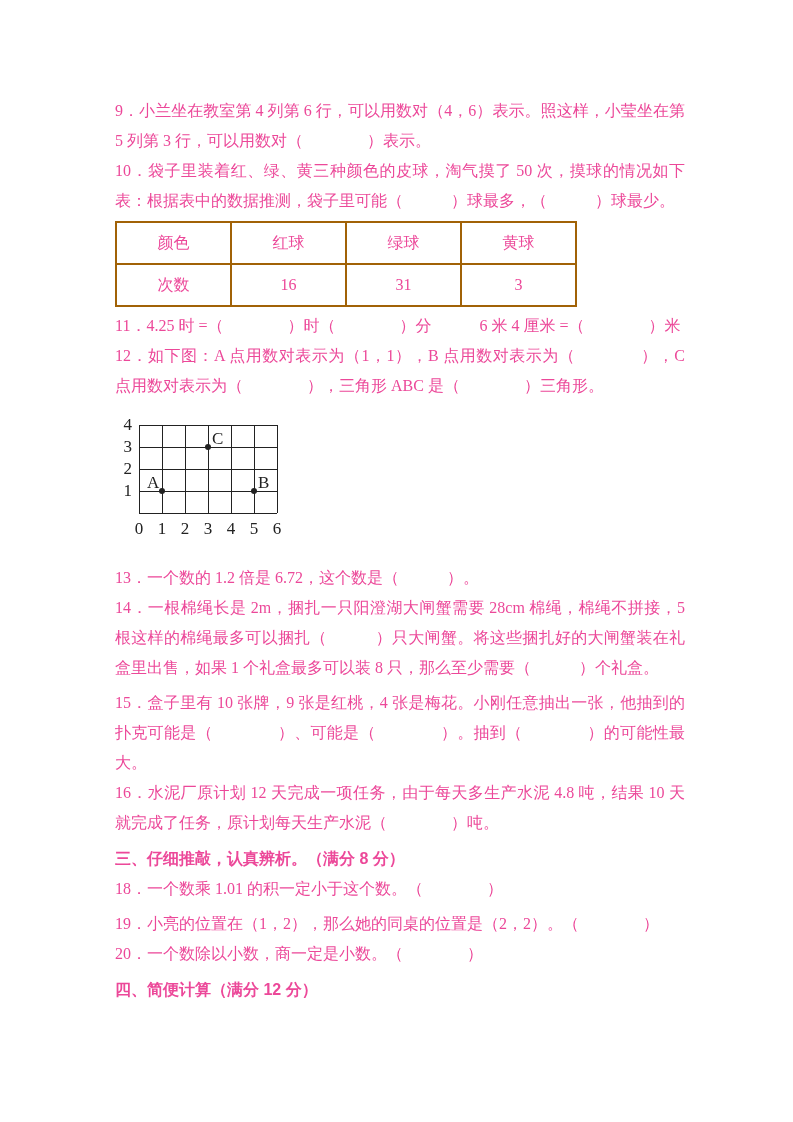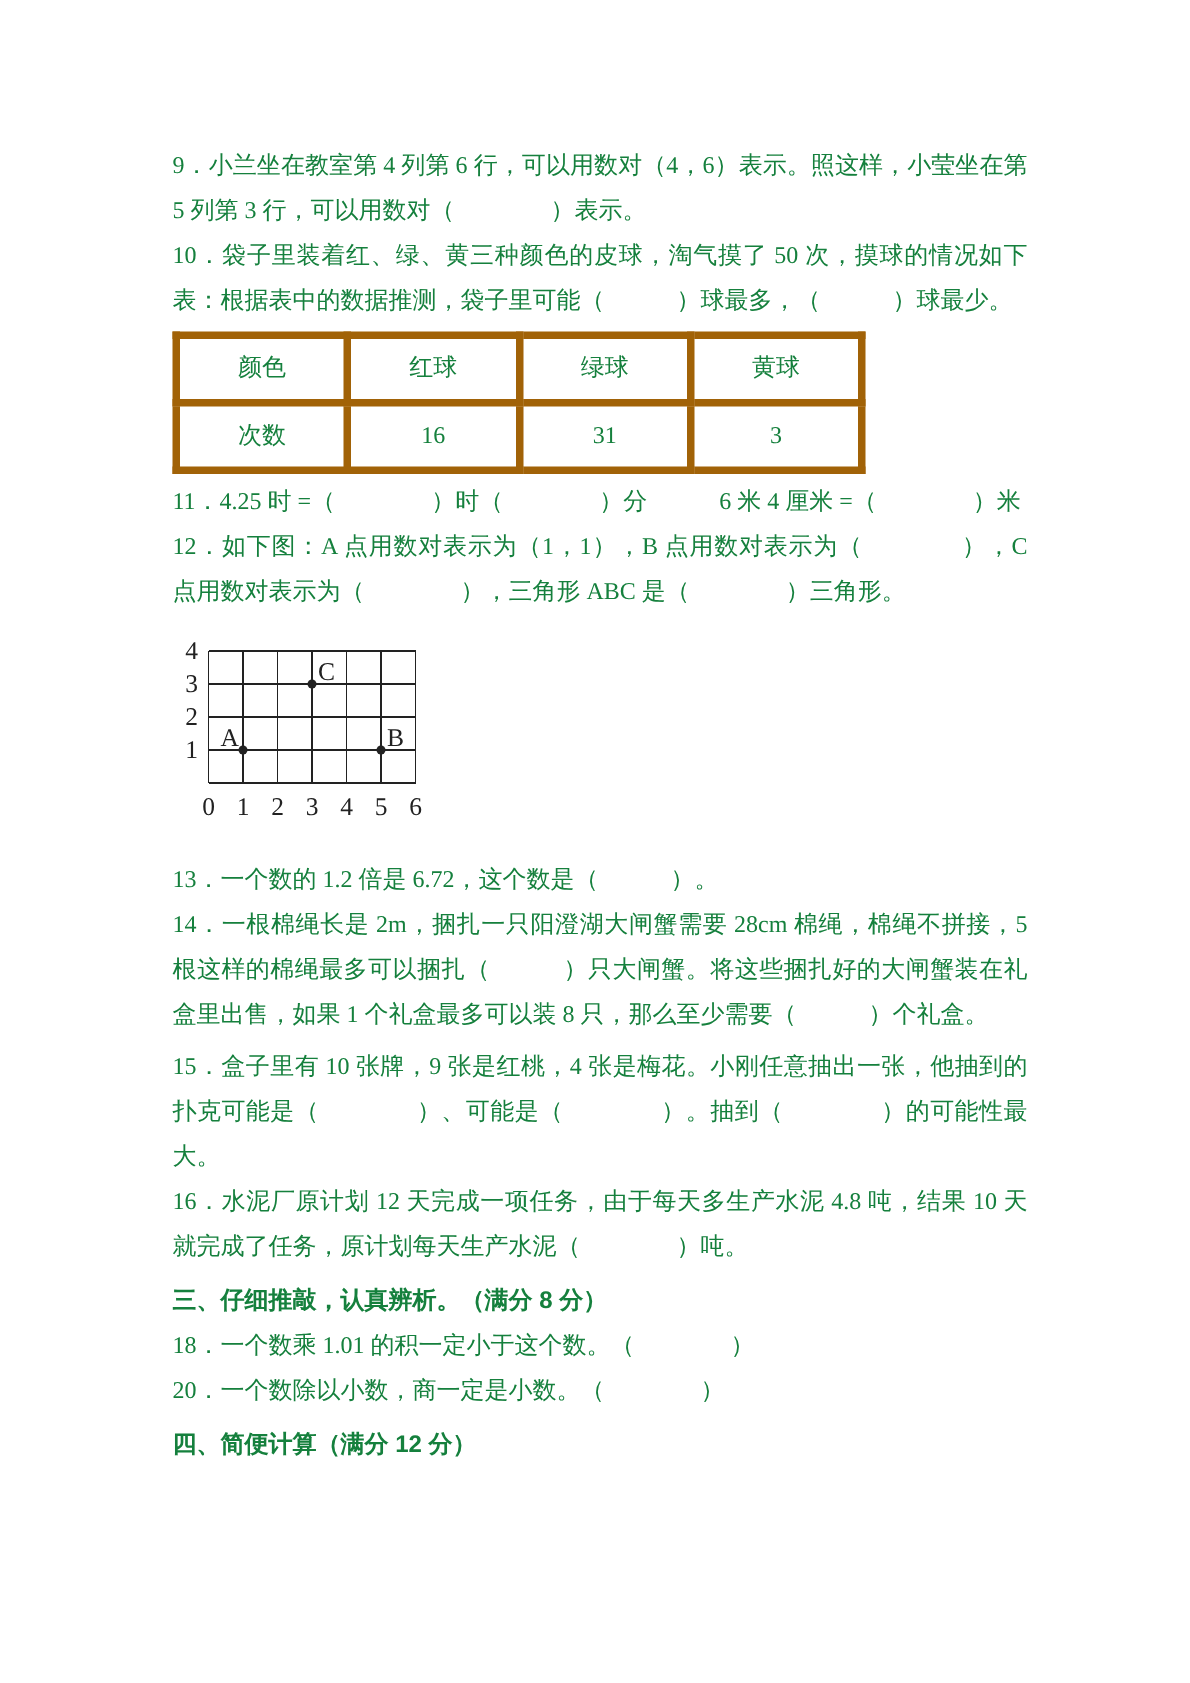--- a/index.html
+++ b/index.html
@@ -7,38 +7,38 @@
     padding: 0;
     background: #ffffff;
   }
   .page {
     position: relative;
     width: 793px;
     height: 1122px;
     background: #ffffff;
     box-sizing: border-box;
     padding: 96px 108px 0 115px;
-    color: #15803d;
+    color: #ec4899;
     font-family: "Liberation Serif", "DejaVu Serif", serif;
     font-size: 16px;
     line-height: 30px;
     overflow: hidden;
   }
   .q {
     margin: 0;
     text-align: justify;
   }
   .ball-table {
     border-collapse: collapse;
     table-layout: fixed;
     width: 462px;
     margin: 5px 0 4px 0;
   }
   .ball-table td {
-    border: 5px solid #a16207;
+    border: 2px solid #a16207;
     width: 25%;
     height: 40px;
     text-align: center;
     vertical-align: middle;
     padding: 0;
     font-size: 16px;
     line-height: 1;
   }
   .figure {
     margin: 16px 0 8px 0;
@@ -131,18 +131,19 @@
 
   <p class="q mt5">15．盒子里有 10 张牌，9 张是红桃，4 张是梅花。小刚任意抽出一张，他抽到的扑克可能是（　　　　）、可能是（　　　　）。抽到（　　　　）的可能性最大。</p>
 
   <p class="q">16．水泥厂原计划 12 天完成一项任务，由于每天多生产水泥 4.8 吨，结果 10 天就完成了任务，原计划每天生产水泥（　　　　）吨。</p>
 
   <h3 class="sec">三、仔细推敲，认真辨析。（满分 8 分）</h3>
 
 
   <p class="q">18．一个数乘 1.01 的积一定小于这个数。（　　　　）</p>
 
+  <p class="q mt5">19．小亮的位置在（1，2），那么她的同桌的位置是（2，2）。（　　　　）</p>
 
   <p class="q">20．一个数除以小数，商一定是小数。（　　　　）</p>
 
   <h3 class="sec">四、简便计算（满分 12 分）</h3>
 
 </div>
 
 </body></html>

